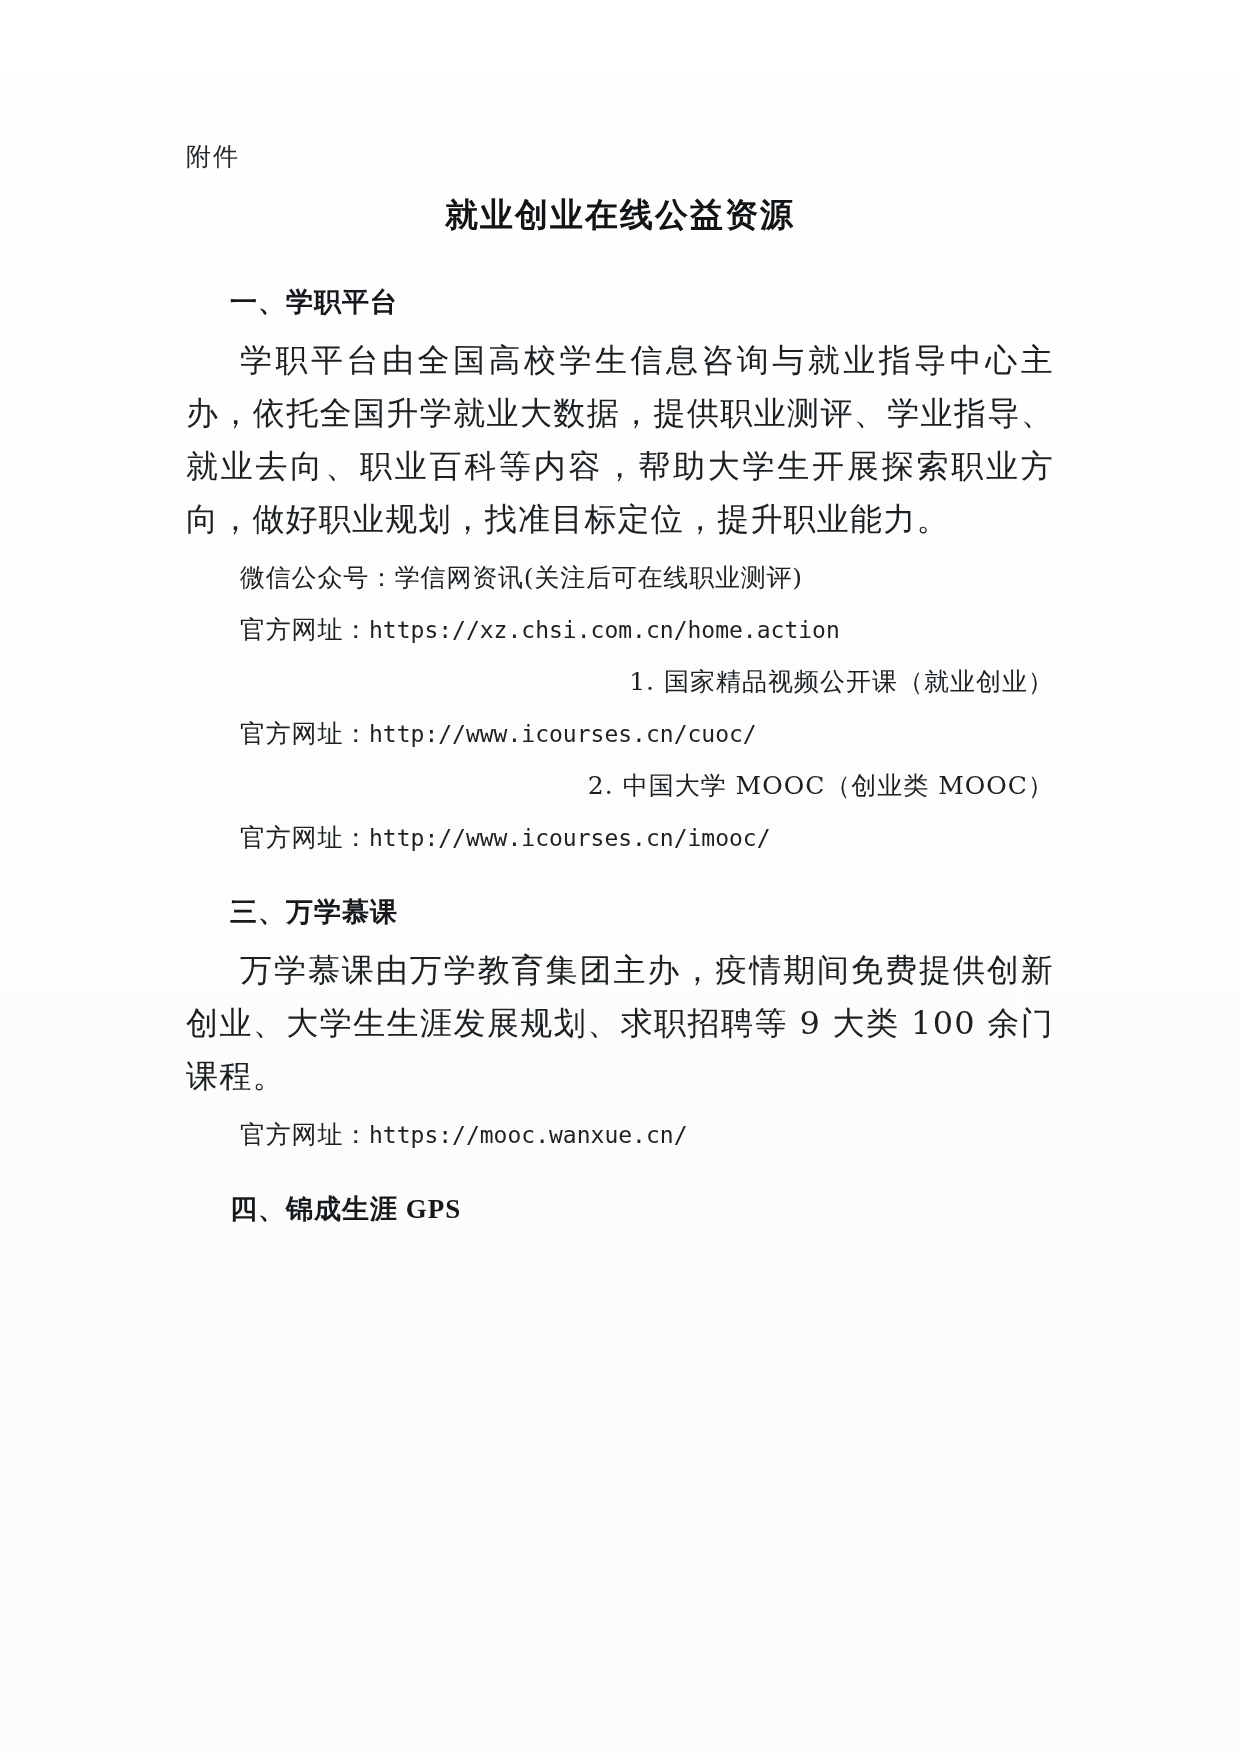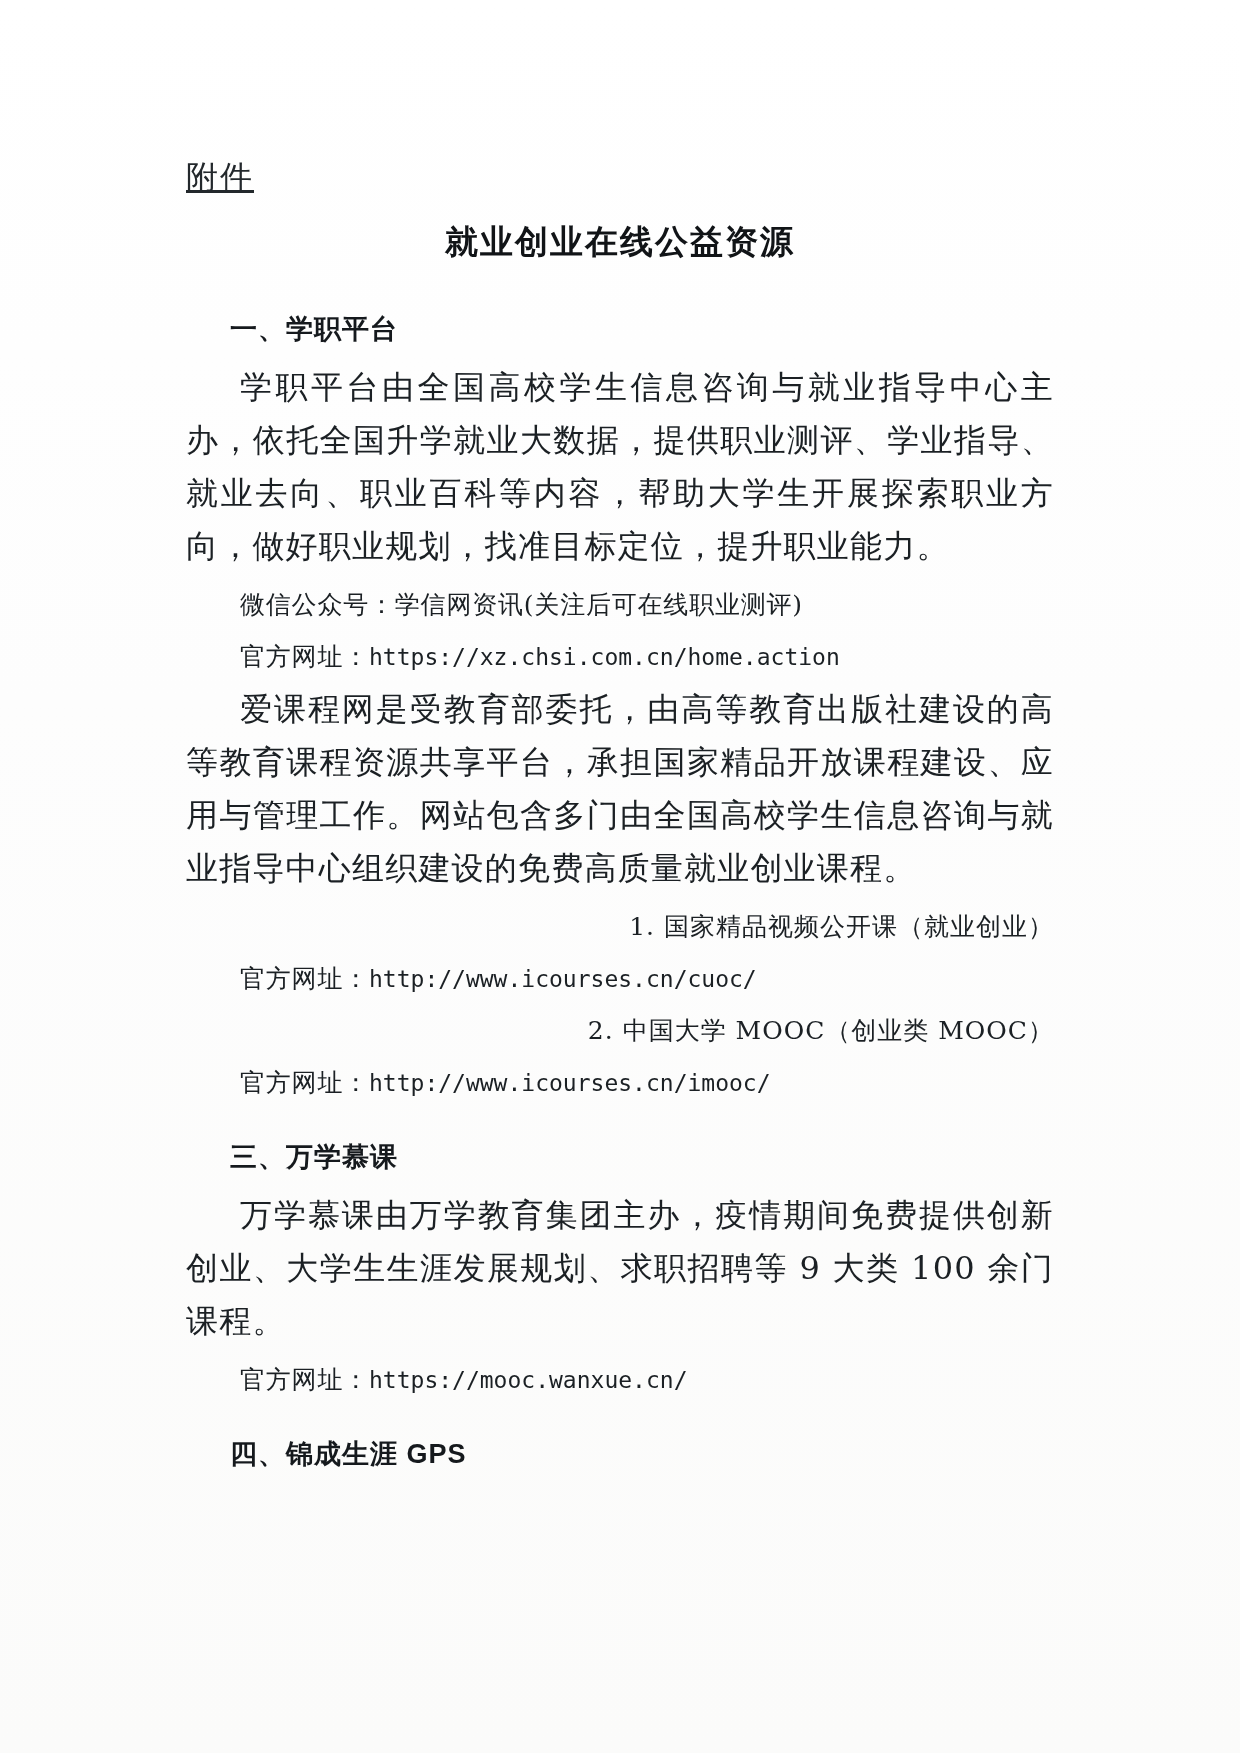--- a/index.html
+++ b/index.html
@@ -22,47 +22,46 @@
     background: linear-gradient(180deg, #ffffff 0%, #fdfdfd 40%, #fbfbfa 100%);
   }
   .content {
     position: absolute;
     left: 186px;
     top: 140px;
     width: 868px;
   }
 
   .attachment-label {
-    font-size: 32px;
+    font-size: 25px;
     letter-spacing: 2px;
     color: #23282c;
-    margin: 16px 0 14px 0;
+    margin: 0 0 14px 0;
     font-family: "DejaVu Sans", "Liberation Sans", sans-serif;
     font-weight: 400;
-    text-decoration: underline;
   }
 
   .doc-title {
     text-align: center;
     font-size: 33px;
     font-weight: bold;
     letter-spacing: 2px;
     color: #111417;
     margin: 20px 0 46px 0;
     font-family: "DejaVu Sans", "Liberation Sans", sans-serif;
   }
 
   .section-heading {
     font-size: 27px;
     font-weight: bold;
     color: #15191d;
     margin: 30px 0 14px 0;
     padding-left: 44px;
     letter-spacing: 1px;
-    font-family: Liberation Sans, sans-serif;
+    font-family: Liberation Serif, serif;
   }
 
   .body-para {
     font-size: 32px;
     line-height: 53px;
     color: #1b2024;
     text-indent: 54px;
     margin: 0 0 6px 0;
     text-align: justify;
     letter-spacing: 1.2px;
@@ -107,21 +106,20 @@
 
     <h2 class="section-heading">一、学职平台</h2>
     <p class="body-para">学职平台由全国高校学生信息咨询与就业指导中心主办，依托全国升学就业大数据，提供职业测评、学业指导、就业去向、职业百科等内容，帮助大学生开展探索职业方向，做好职业规划，找准目标定位，提升职业能力。</p>
     <p class="info-line">
       <span>微信公众号：</span><span>学信网资讯(关注后可在线职业测评)</span>
     </p>
     <p class="info-line">
       <span>官方网址：</span><span class="mono">https://xz.chsi.com.cn/home.action</span>
     </p>
 
-    <p class="body-para">爱课程网是受教育部委托，由高等教育出版社建设的高等教育课程资源共享平台，承担国家精品开放课程建设、应用与管理工作。网站包含多门由全国高校学生信息咨询与就业指导中心组织建设的免费高质量就业创业课程。</p>
 
     <p class="list-item">
       <span>1.</span>
       <span>国家精品视频公开课（就业创业）</span>
     </p>
     <p class="info-line">
       <span>官方网址：</span><span class="mono">http://www.icourses.cn/cuoc/</span>
     </p>
 
     <p class="list-item">

